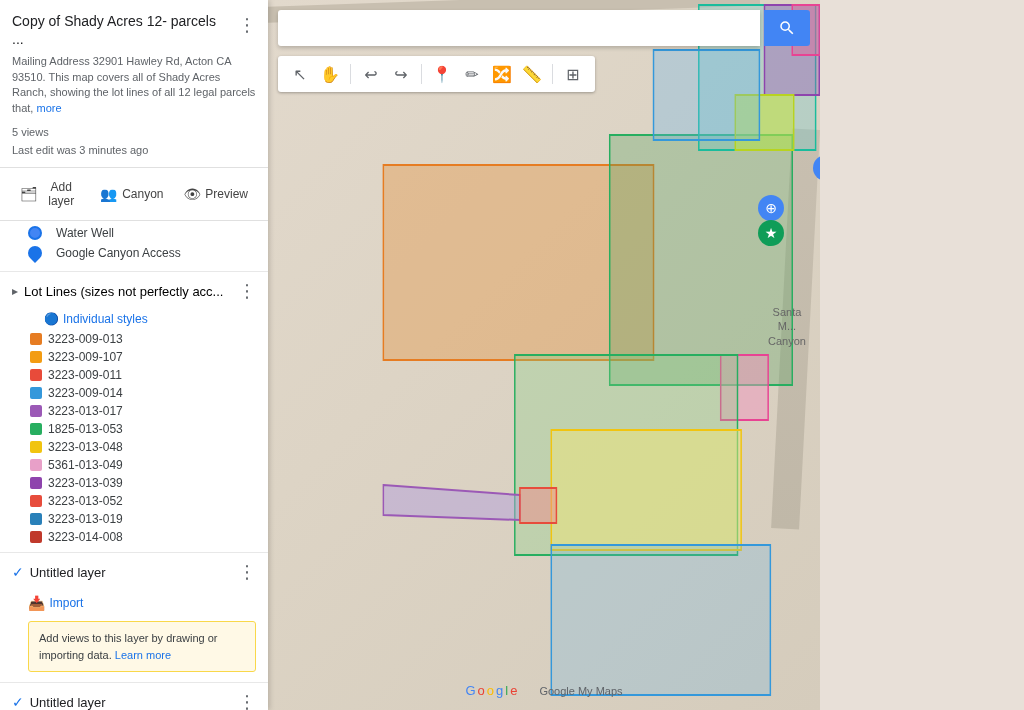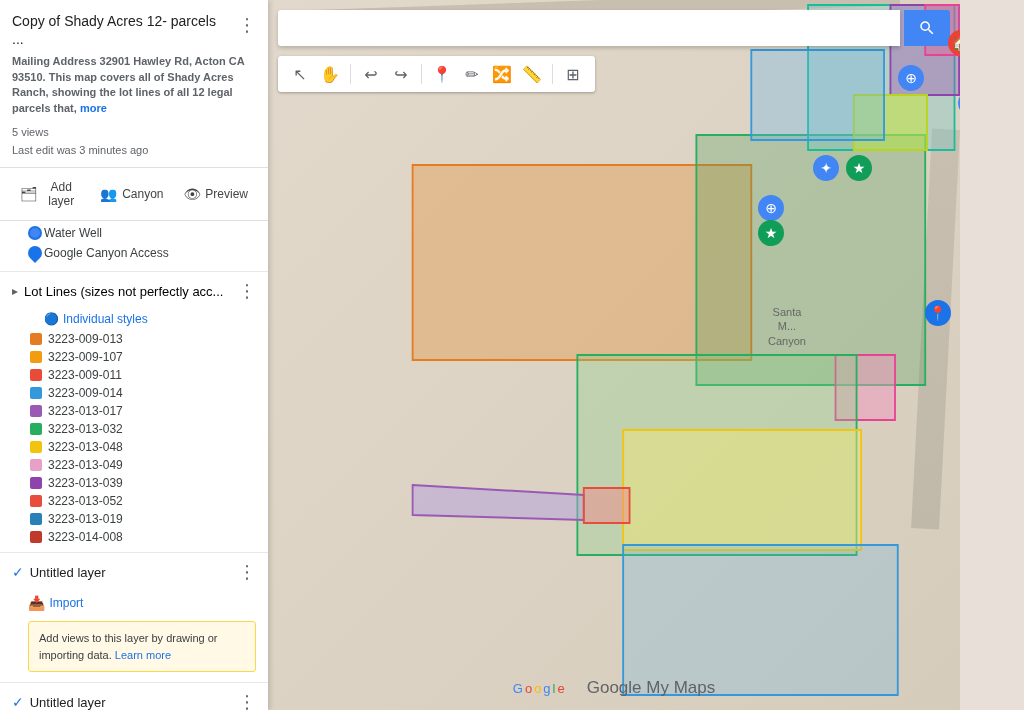--- a/index.html
+++ b/index.html
@@ -1,19 +1,19 @@
 <!DOCTYPE html>
 <html><head>
   <meta charset="utf-8">
   <style>
     * { margin: 0; padding: 0; box-sizing: border-box; }
     body { width: 1024px; height: 710px; overflow: hidden; font-family: Arial, sans-serif; font-size: 13px; background: #e8e0d8; }
 
     
-    .container { display: flex; width: 960px; height: 710px; }
+    .container { display: flex; width: 820px; height: 710px; }
 
     
     .sidebar {
       width: 268px;
       min-width: 268px;
       height: 100%;
       background: #fff;
       display: flex;
       flex-direction: column;
       overflow: hidden;
@@ -49,21 +49,20 @@
       color: #5f6368;
       cursor: pointer;
       font-size: 18px;
       margin-top: 2px;
     }
     .sidebar-desc {
       font-size: 11px;
       color: #5f6368;
       margin-top: 6px;
       line-height: 1.4;
-      font-weight: bold;
     }
     .sidebar-desc a {
       color: #1a73e8;
       text-decoration: none;
     }
     .sidebar-meta {
       font-size: 11px;
       color: #5f6368;
       margin-top: 8px;
       line-height: 1.6;
@@ -128,21 +127,21 @@
       cursor: pointer;
     }
 
     
     .points-list {
       padding: 2px 12px 8px 28px;
     }
     .point-item {
       display: flex;
       align-items: center;
-      gap: 2px;
+      gap: 14px;
       padding: 3px 0;
       font-size: 12px;
       color: #3c4043;
     }
     .point-icon-well {
       width: 14px;
       height: 14px;
       border-radius: 50%;
       background: #4285f4;
       border: 2px solid #1a73e8;
@@ -425,29 +424,29 @@
             <div class="parcel-item">
               <div class="parcel-color" style="background:#3498db"></div>
               <span>3223-009-014</span>
             </div>
             <div class="parcel-item">
               <div class="parcel-color" style="background:#9b59b6"></div>
               <span>3223-013-017</span>
             </div>
             <div class="parcel-item">
               <div class="parcel-color" style="background:#27ae60"></div>
-              <span>3223-013-032</span>
+              <span>1825-013-053</span>
             </div>
             <div class="parcel-item">
               <div class="parcel-color" style="background:#f1c40f"></div>
               <span>3223-013-048</span>
             </div>
             <div class="parcel-item">
               <div class="parcel-color" style="background:#e8a0c8"></div>
-              <span>3223-013-049</span>
+              <span>5361-013-049</span>
             </div>
             <div class="parcel-item">
               <div class="parcel-color" style="background:#8e44ad"></div>
               <span>3223-013-039</span>
             </div>
             <div class="parcel-item">
               <div class="parcel-color" style="background:#e74c3c"></div>
               <span>3223-013-052</span>
             </div>
             <div class="parcel-item">
@@ -567,16 +566,16 @@
       <div class="ctrl-btn" title="Grid">⊞</div>
     </div>
 
     <div class="google-watermark">
       <span class="g-blue">G</span>
         <span class="g-red">o</span>
         <span class="g-yellow">o</span>
         <span class="g-blue">g</span>
         <span class="g-green">l</span>
         <span class="g-red">e</span>
-      <span class="maps-text" style="margin-left:20px;font-size:17px;">Google My Maps</span>
+      <span class="maps-text" style="margin-left:20px;font-size:11px;">Google My Maps</span>
     </div>
   </div>
 </div>
 
 </body></html>

